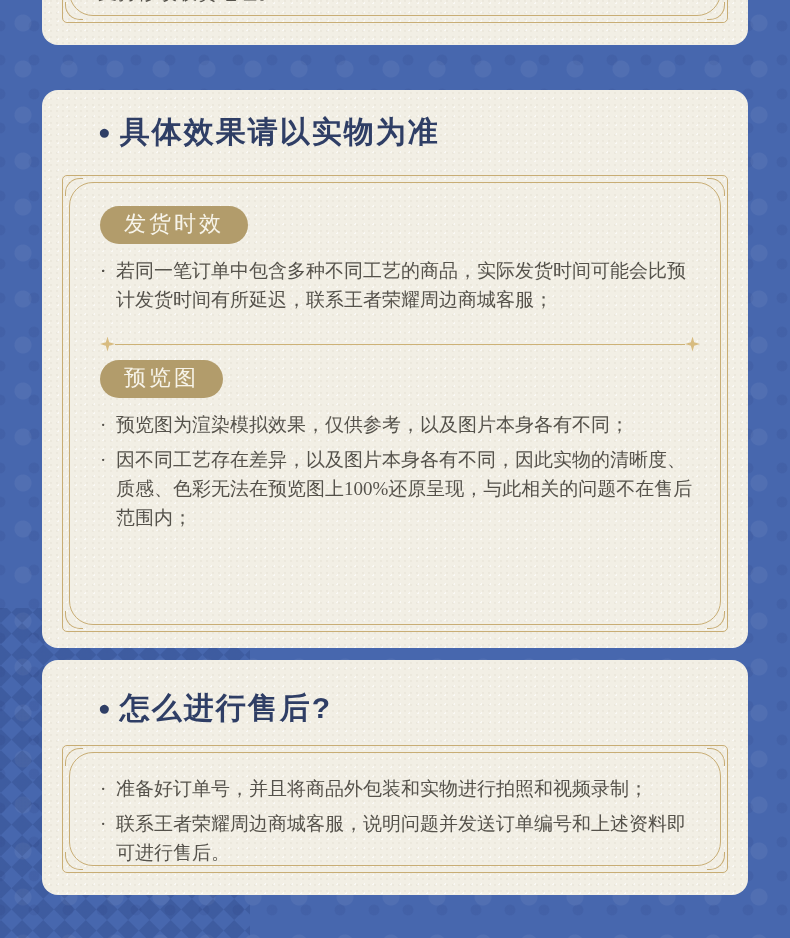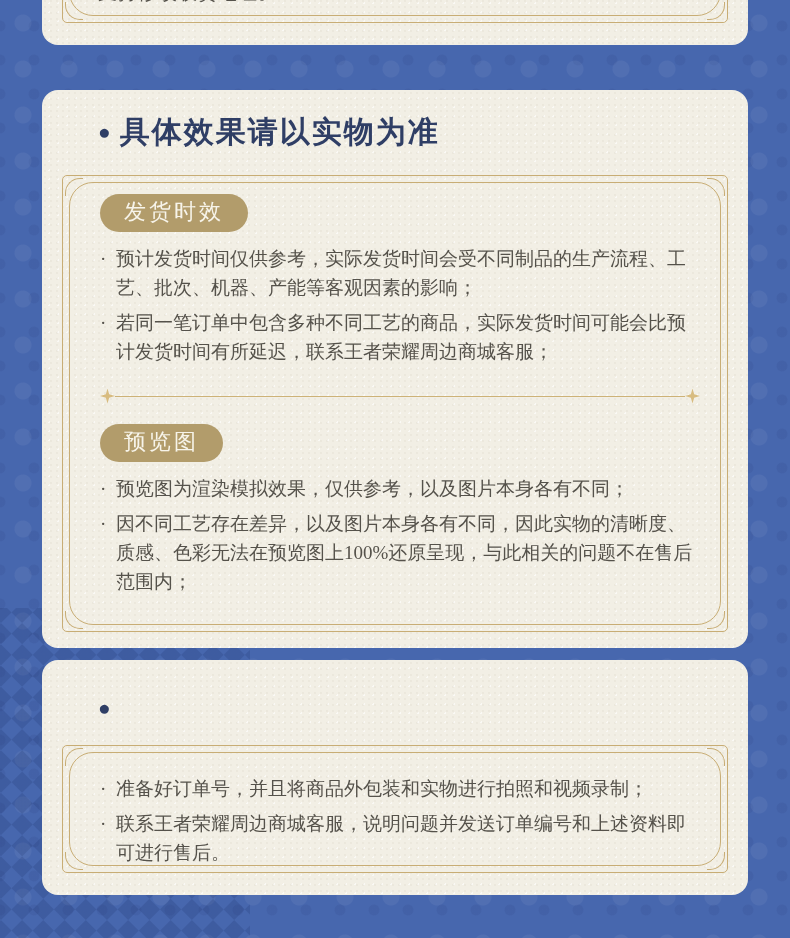--- a/index.html
+++ b/index.html
@@ -115,22 +115,22 @@
     display: inline-block;
     margin-left: 58px;
     padding: 6px 24px 8px 24px;
     background: #b29c6b;
     border-radius: 20px;
     color: #f7f4ea;
     font-size: 22px;
     line-height: 24px;
     letter-spacing: 3px;
   }
-  .badge-shipping { margin-top: 44px; }
-  .badge-preview  { margin-top: 20px; }
+  .badge-shipping { margin-top: 56px; }
+  .badge-preview  { margin-top: 8px; }
 
   .note-list {
     margin: 12px 48px 0 58px;
     padding: 0;
     list-style: none;
     max-width: 600px;
   }
   .note-item {
     position: relative;
     padding-left: 16px;
@@ -187,21 +187,20 @@
     <div class="card-title">
       <span class="title-bullet">●</span>
       <span>具体效果请以实物为准</span>
     </div>
 
     <div class="badge badge-shipping">发货时效</div>
 
     <ul class="note-list">
       <li class="note-item">
         <span class="note-dot">·</span>
-        <span>预计发货时间仅供参考，实际发货时间会受不同制品的生产流程、工艺、批次、机器、产能等客观因素的影响；</span>
       </li>
       <li class="note-item">
         <span class="note-dot">·</span>
         <span>若同一笔订单中包含多种不同工艺的商品，实际发货时间可能会比预计发货时间有所延迟，联系王者荣耀周边商城客服；</span>
       </li>
     </ul>
 
     <div class="divider">
       <span class="diamond"></span>
       <span class="line"></span>
@@ -225,20 +224,21 @@
       <span class="corner tl"></span>
       <span class="corner tr"></span>
       <span class="corner bl"></span>
       <span class="corner br"></span>
     </div>
   </div>
 
   <div class="card card-howto">
     <div class="card-title">
       <span class="title-bullet">●</span>
+      <span>怎么进行售后?</span>
     </div>
 
     <ul class="note-list howto-list">
       <li class="note-item">
         <span class="note-dot">·</span>
         <span>准备好订单号，并且将商品外包装和实物进行拍照和视频录制；</span>
       </li>
       <li class="note-item">
         <span class="note-dot">·</span>
         <span>联系王者荣耀周边商城客服，说明问题并发送订单编号和上述资料即可进行售后。</span>

